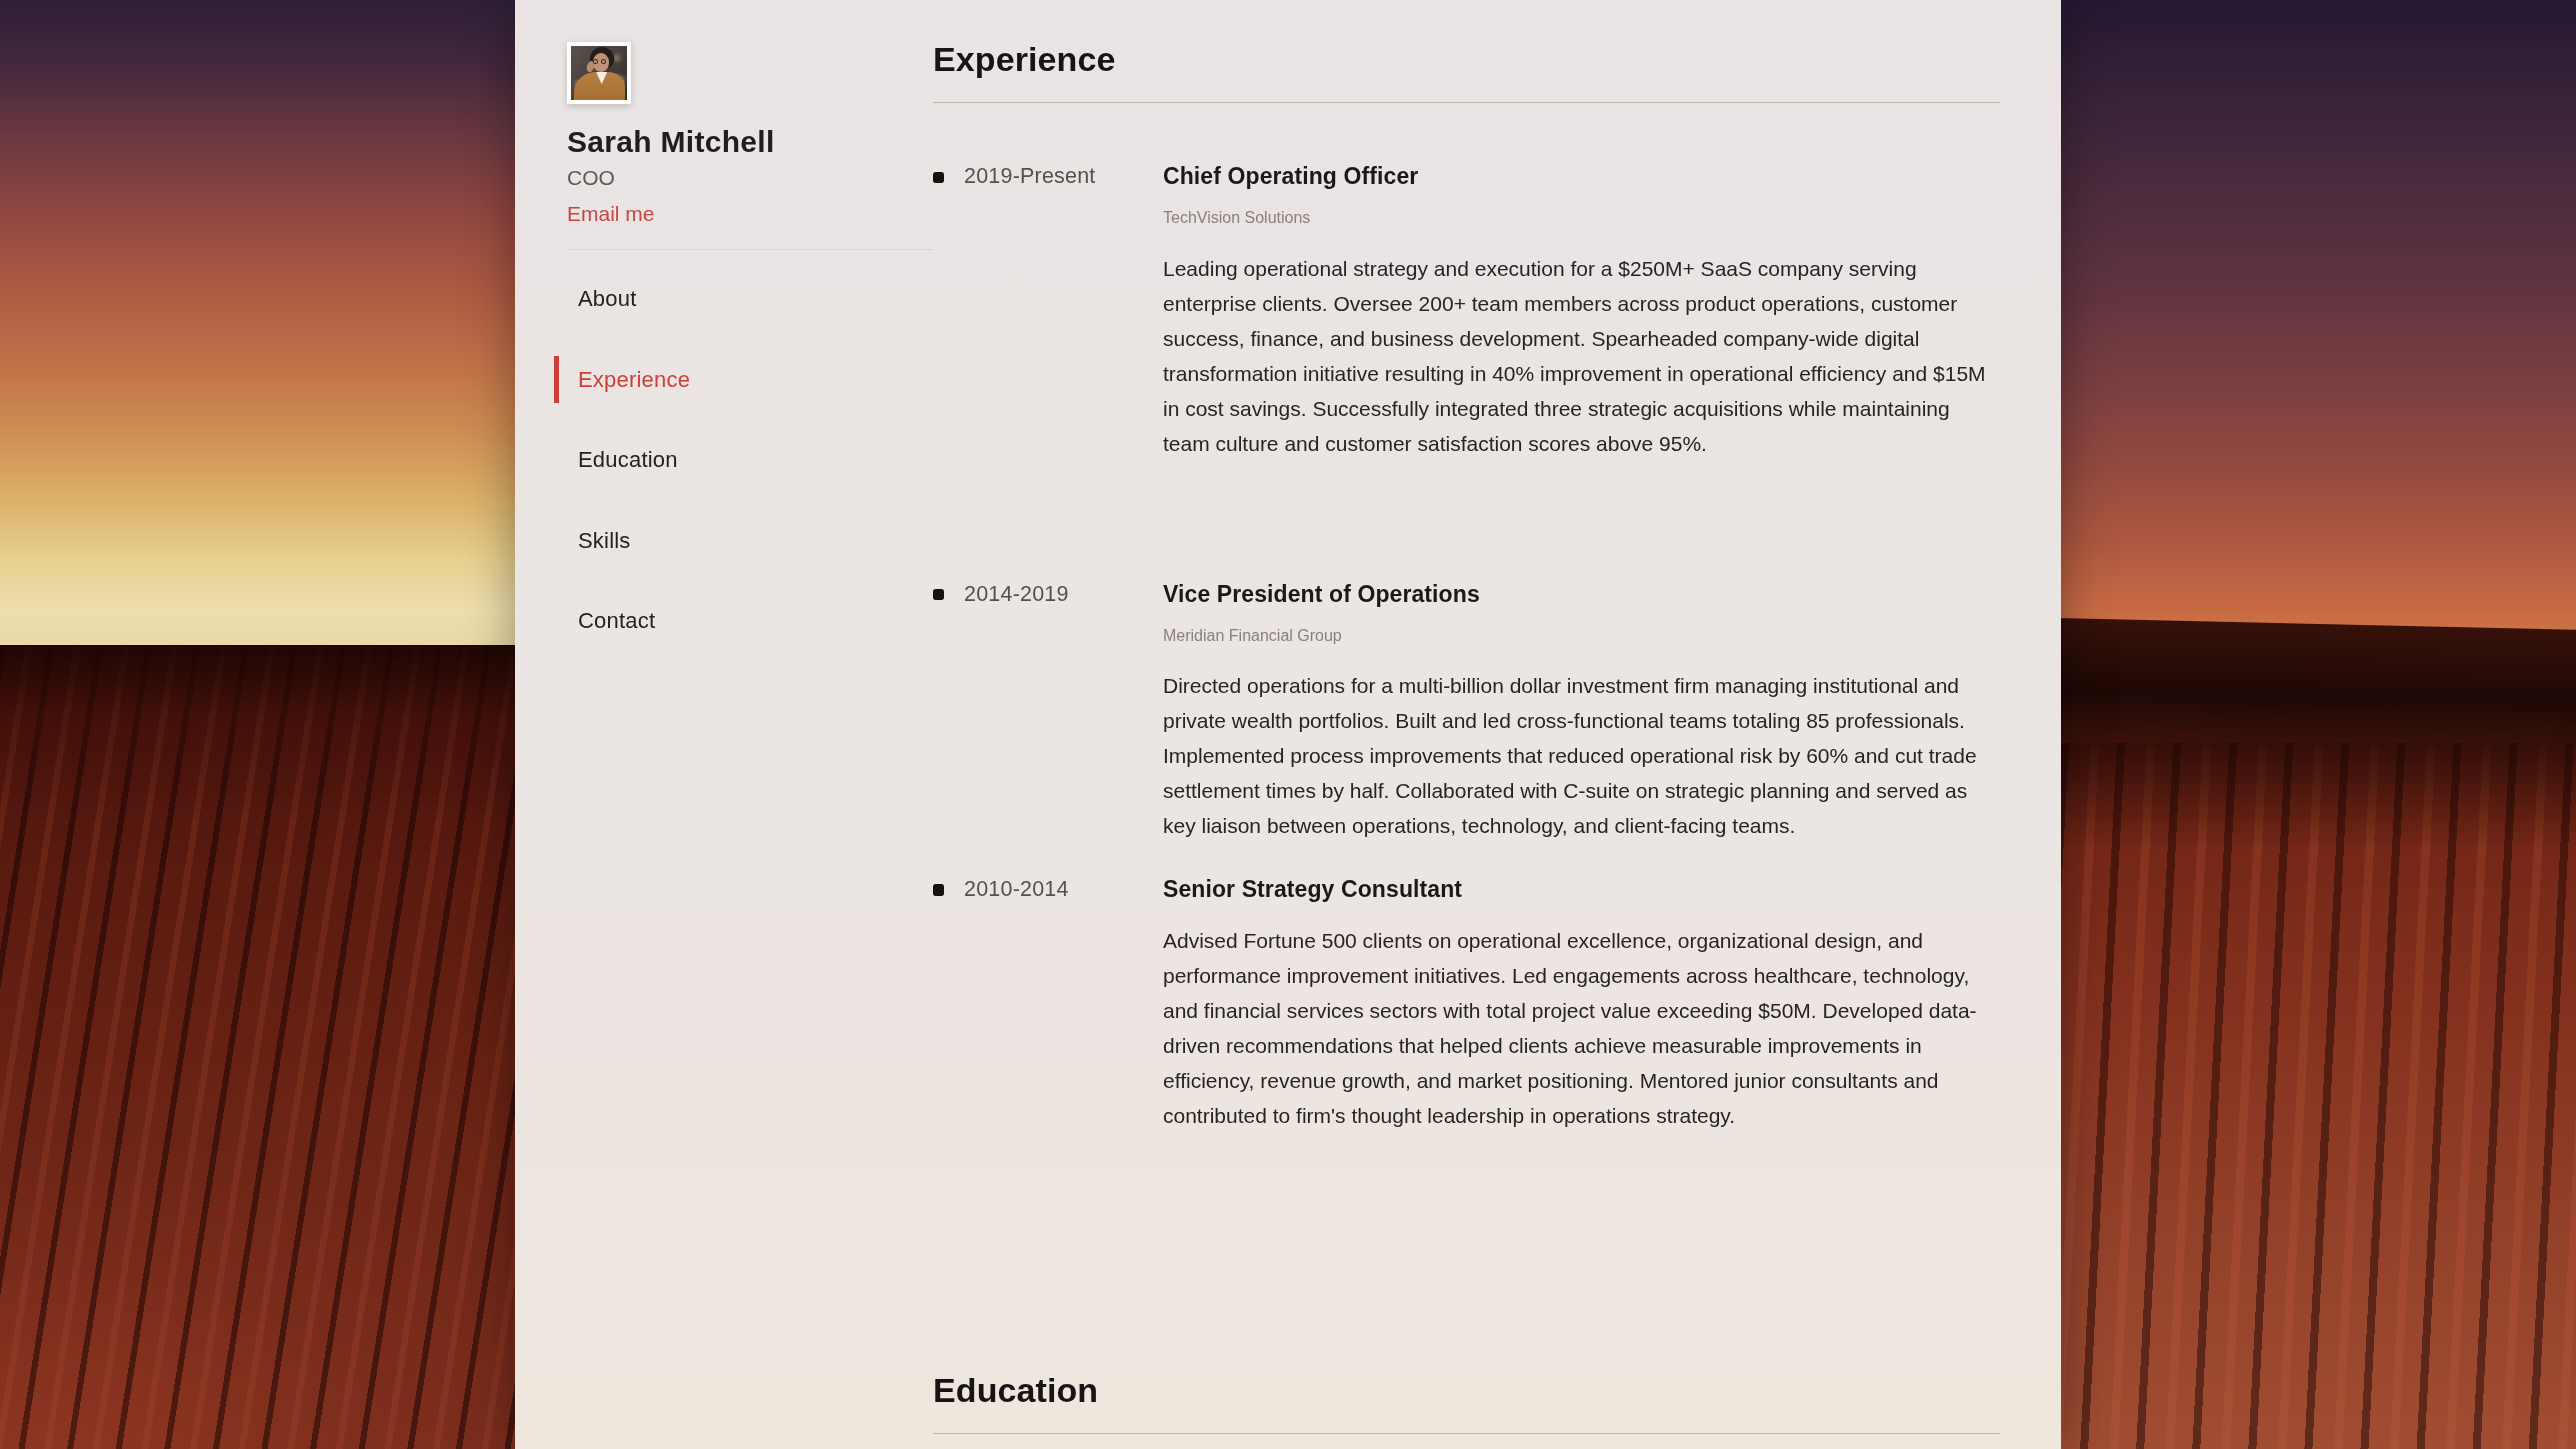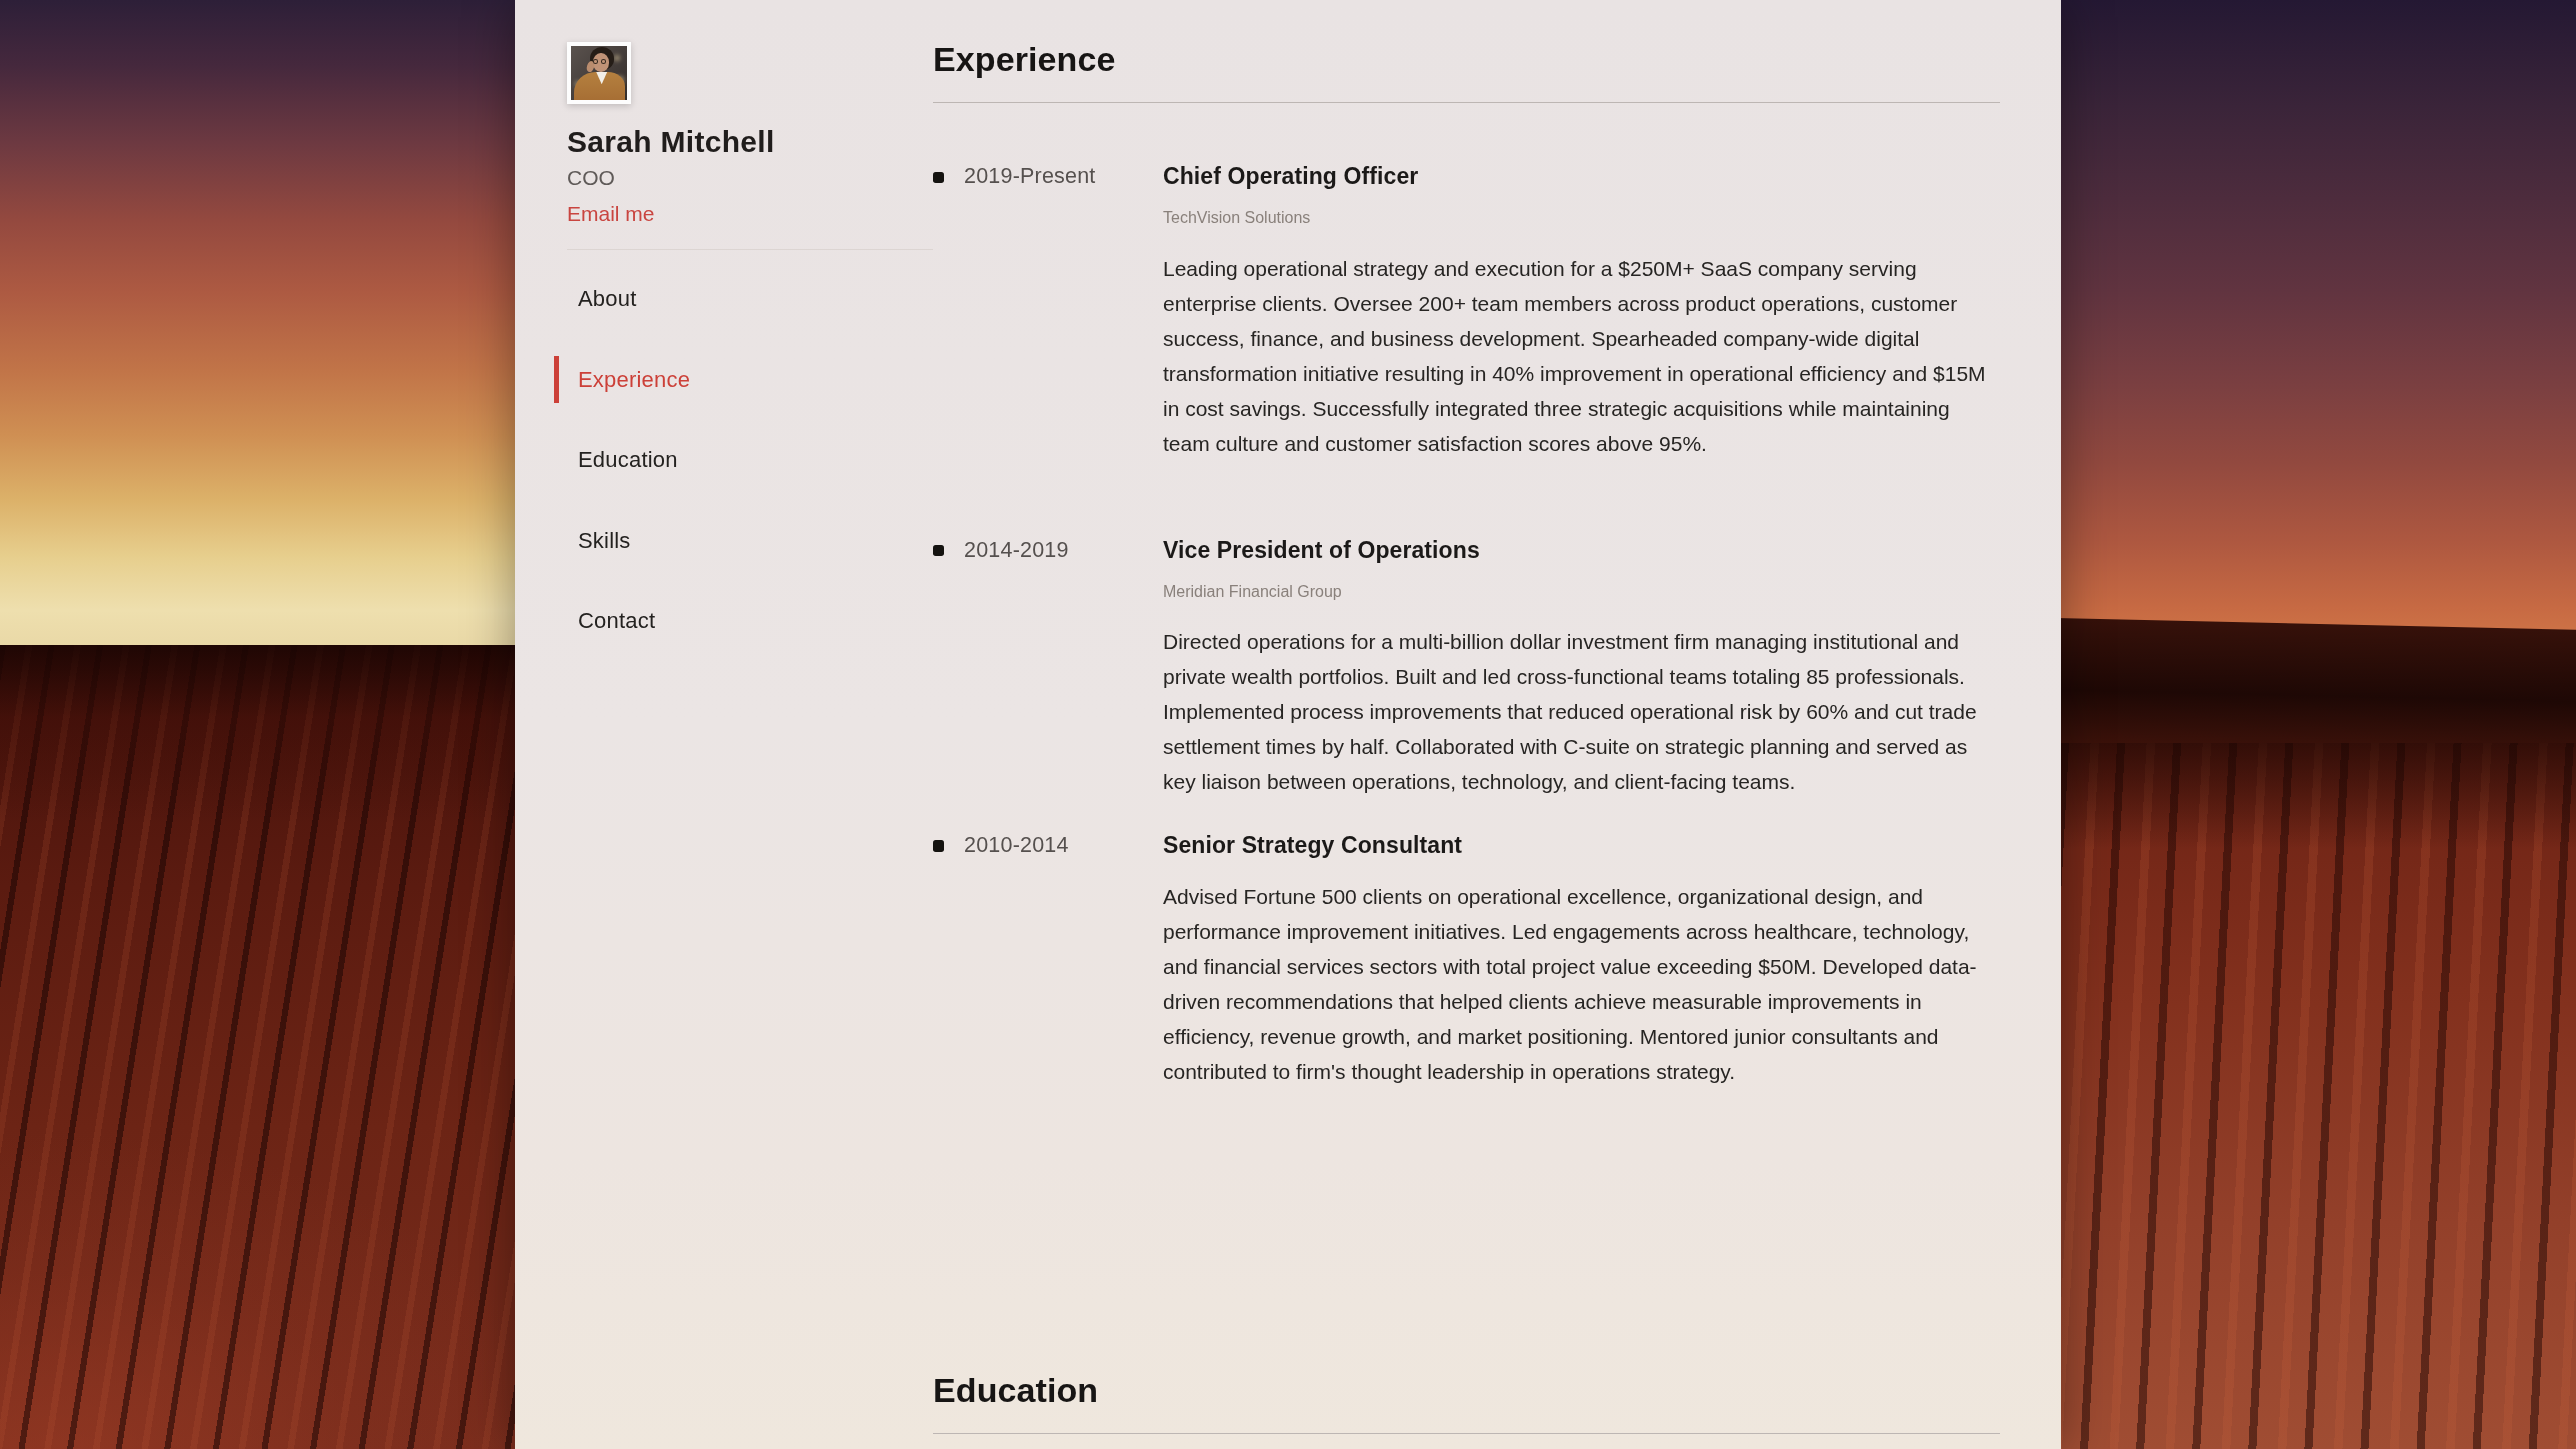--- a/index.html
+++ b/index.html
@@ -63,21 +63,21 @@
   .nav-item.active::before { content:""; position:absolute; left:0; top:-8.7px; width:4.7px; height:47px; background:#cc4038; }
 
   
   .section { position:absolute; left:418px; width:1067px; }
   .sec-exp { top:38px; }
   .sec-edu { top:1369px; }
   .sec-title { font-size:34px; line-height:42px; font-weight:700; color:#171514; letter-spacing:0.1px; }
   .rule { height:1.3px; background:#bdb6b3; border:none; margin-top:22px; }
 
   .entry { display:grid; grid-template-columns:31px 199px 1fr; margin-top:59px; }
-  .entry.e2 { margin-top:75px; }
+  .entry.e2 { margin-top:119px; }
   .entry.e3 { margin-top:32px; }
   .marker { width:11.4px; height:11.4px; margin-top:9.4px; background:#151310; border-radius:2.7px; }
   .period { font-size:21.5px; line-height:29.5px; color:#55504e; letter-spacing:0.2px; }
   .jobtitle { font-size:23px; line-height:29.5px; font-weight:700; color:#1b1918; letter-spacing:0.1px; }
   .company { font-size:16px; line-height:29.5px; color:#89807b; margin-top:11.4px; }
   .desc { font-size:21px; line-height:35px; color:#272523; margin-top:18px; max-width:839px; }
 </style>
 </head>
 <body>
 

